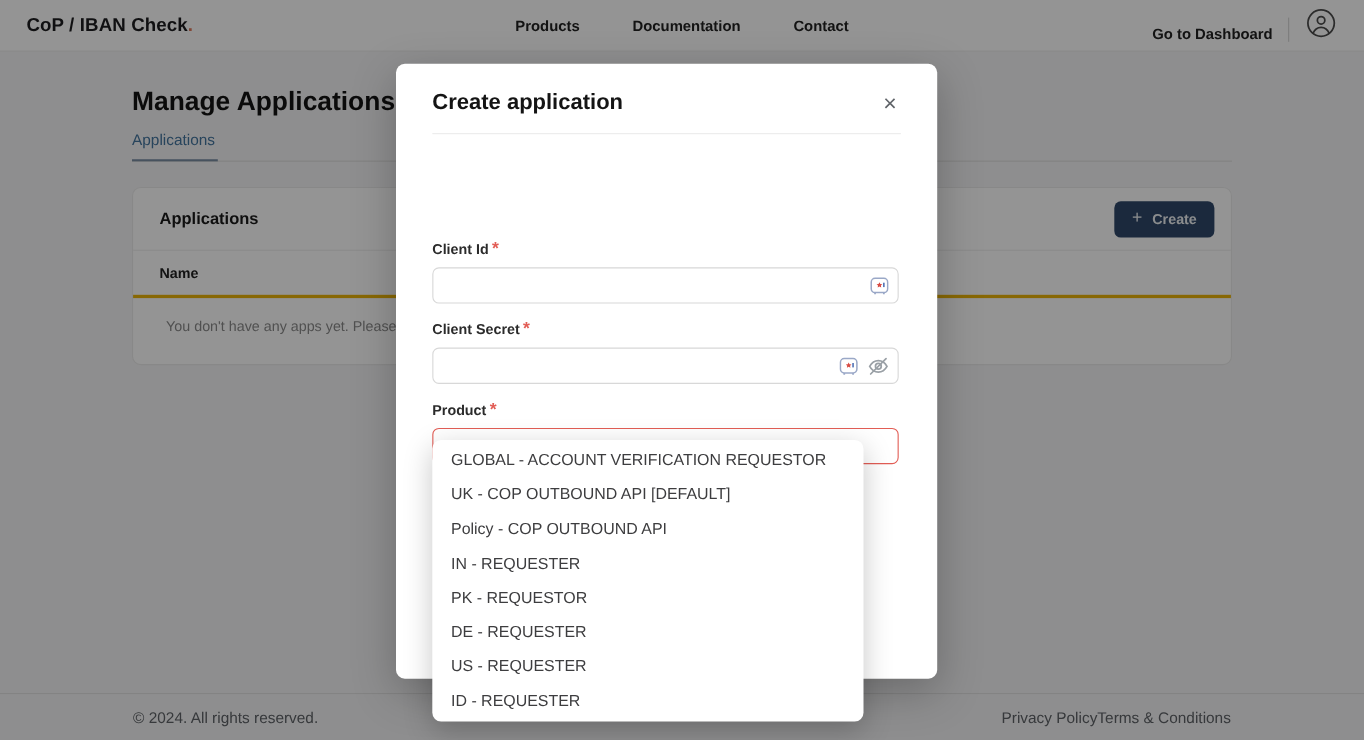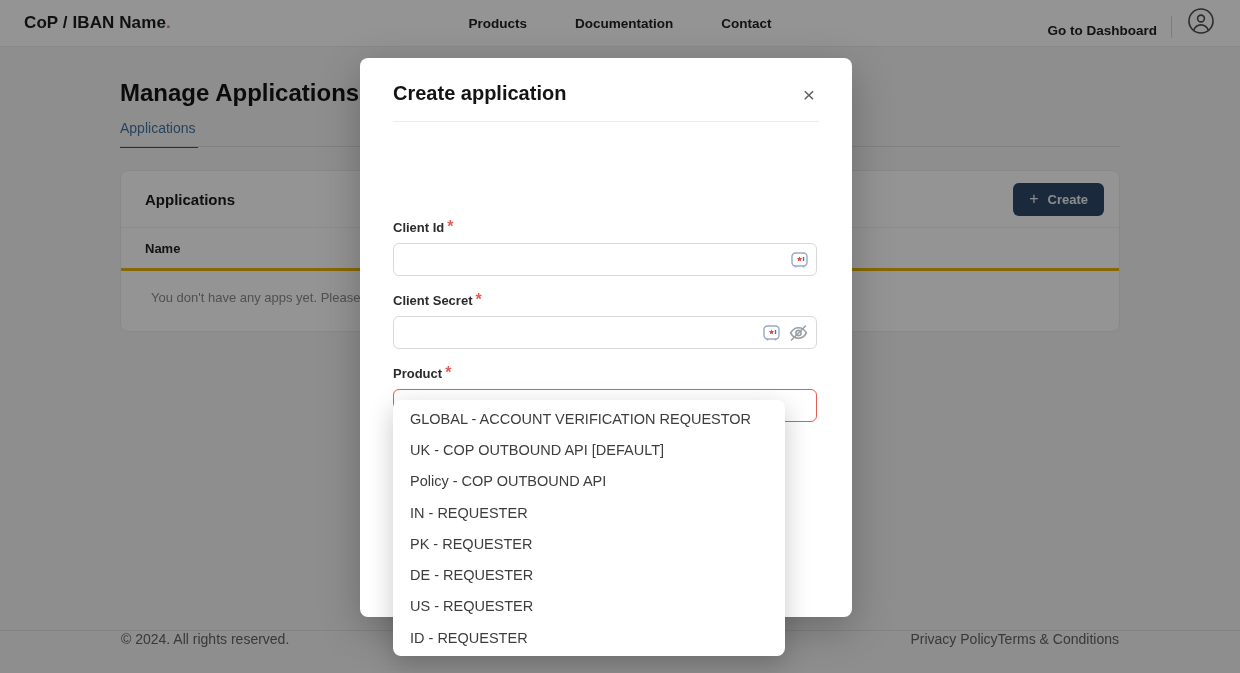--- a/index.html
+++ b/index.html
@@ -54,21 +54,21 @@
   }
   .create-btn .plus { font-size: 16px; font-weight: 400; line-height: 1; }
   .col-row { display: flex; align-items: center; height: 43px; padding: 0 24px; border-bottom: 3px solid #eab308; }
   .col-name { font-size: 13px; font-weight: 700; color: #222; }
   .empty-row { padding: 17px 24px 0 30px; }
   .empty-text { font-size: 13px; color: #8b8b8b; white-space: nowrap; overflow: hidden; }
 
   
   .footer {
     position: absolute; left: 0; right: 0; bottom: 0; height: 43px;
-    border-top: 1px solid #e2e2e2; display: flex; align-items: flex-start;
+    border-top: 1px solid #e2e2e2; display: flex; align-items: center;
     padding: 0 121px; font-size: 14px; color: #5f6368;
   }
   .footer-links { margin-left: auto; display: flex; }
   .footer-link { color: #5f6368; cursor: pointer; }
 
   
   .scrim { position: absolute; inset: 0; background: rgba(0,0,0,0.42); z-index: 10; }
 
   
   .modal {
@@ -119,21 +119,21 @@
   .option {
     height: 31.3px; display: flex; align-items: center; padding: 0 17px;
     font-size: 14.5px; color: #3d3d3f; cursor: pointer; white-space: nowrap;
   }
 </style>
 </head>
 <body>
 
 <header class="header">
   <div class="logo">
-    <span>CoP / IBAN Name</span><span class="dot">.</span>
+    <span>CoP / IBAN Check</span><span class="dot">.</span>
   </div>
   <nav class="nav">
     <span class="nav-item">Products</span>
     <span class="nav-item">Documentation</span>
     <span class="nav-item">Contact</span>
   </nav>
   <div class="header-right">
     <span class="dash-link">Go to Dashboard</span>
     <span class="vdiv"></span>
     <span class="account-btn">
@@ -231,17 +231,17 @@
     <span class="field-label">Product</span><span class="req">*</span>
     <div class="select-box"></div>
   </div>
 </div>
 
 <div class="dropdown">
   <div class="option">GLOBAL - ACCOUNT VERIFICATION REQUESTOR</div>
   <div class="option">UK - COP OUTBOUND API [DEFAULT]</div>
   <div class="option">Policy - COP OUTBOUND API</div>
   <div class="option">IN - REQUESTER</div>
-  <div class="option">PK - REQUESTER</div>
+  <div class="option">PK - REQUESTOR</div>
   <div class="option">DE - REQUESTER</div>
   <div class="option">US - REQUESTER</div>
   <div class="option">ID - REQUESTER</div>
 </div>
 
 </body></html>

